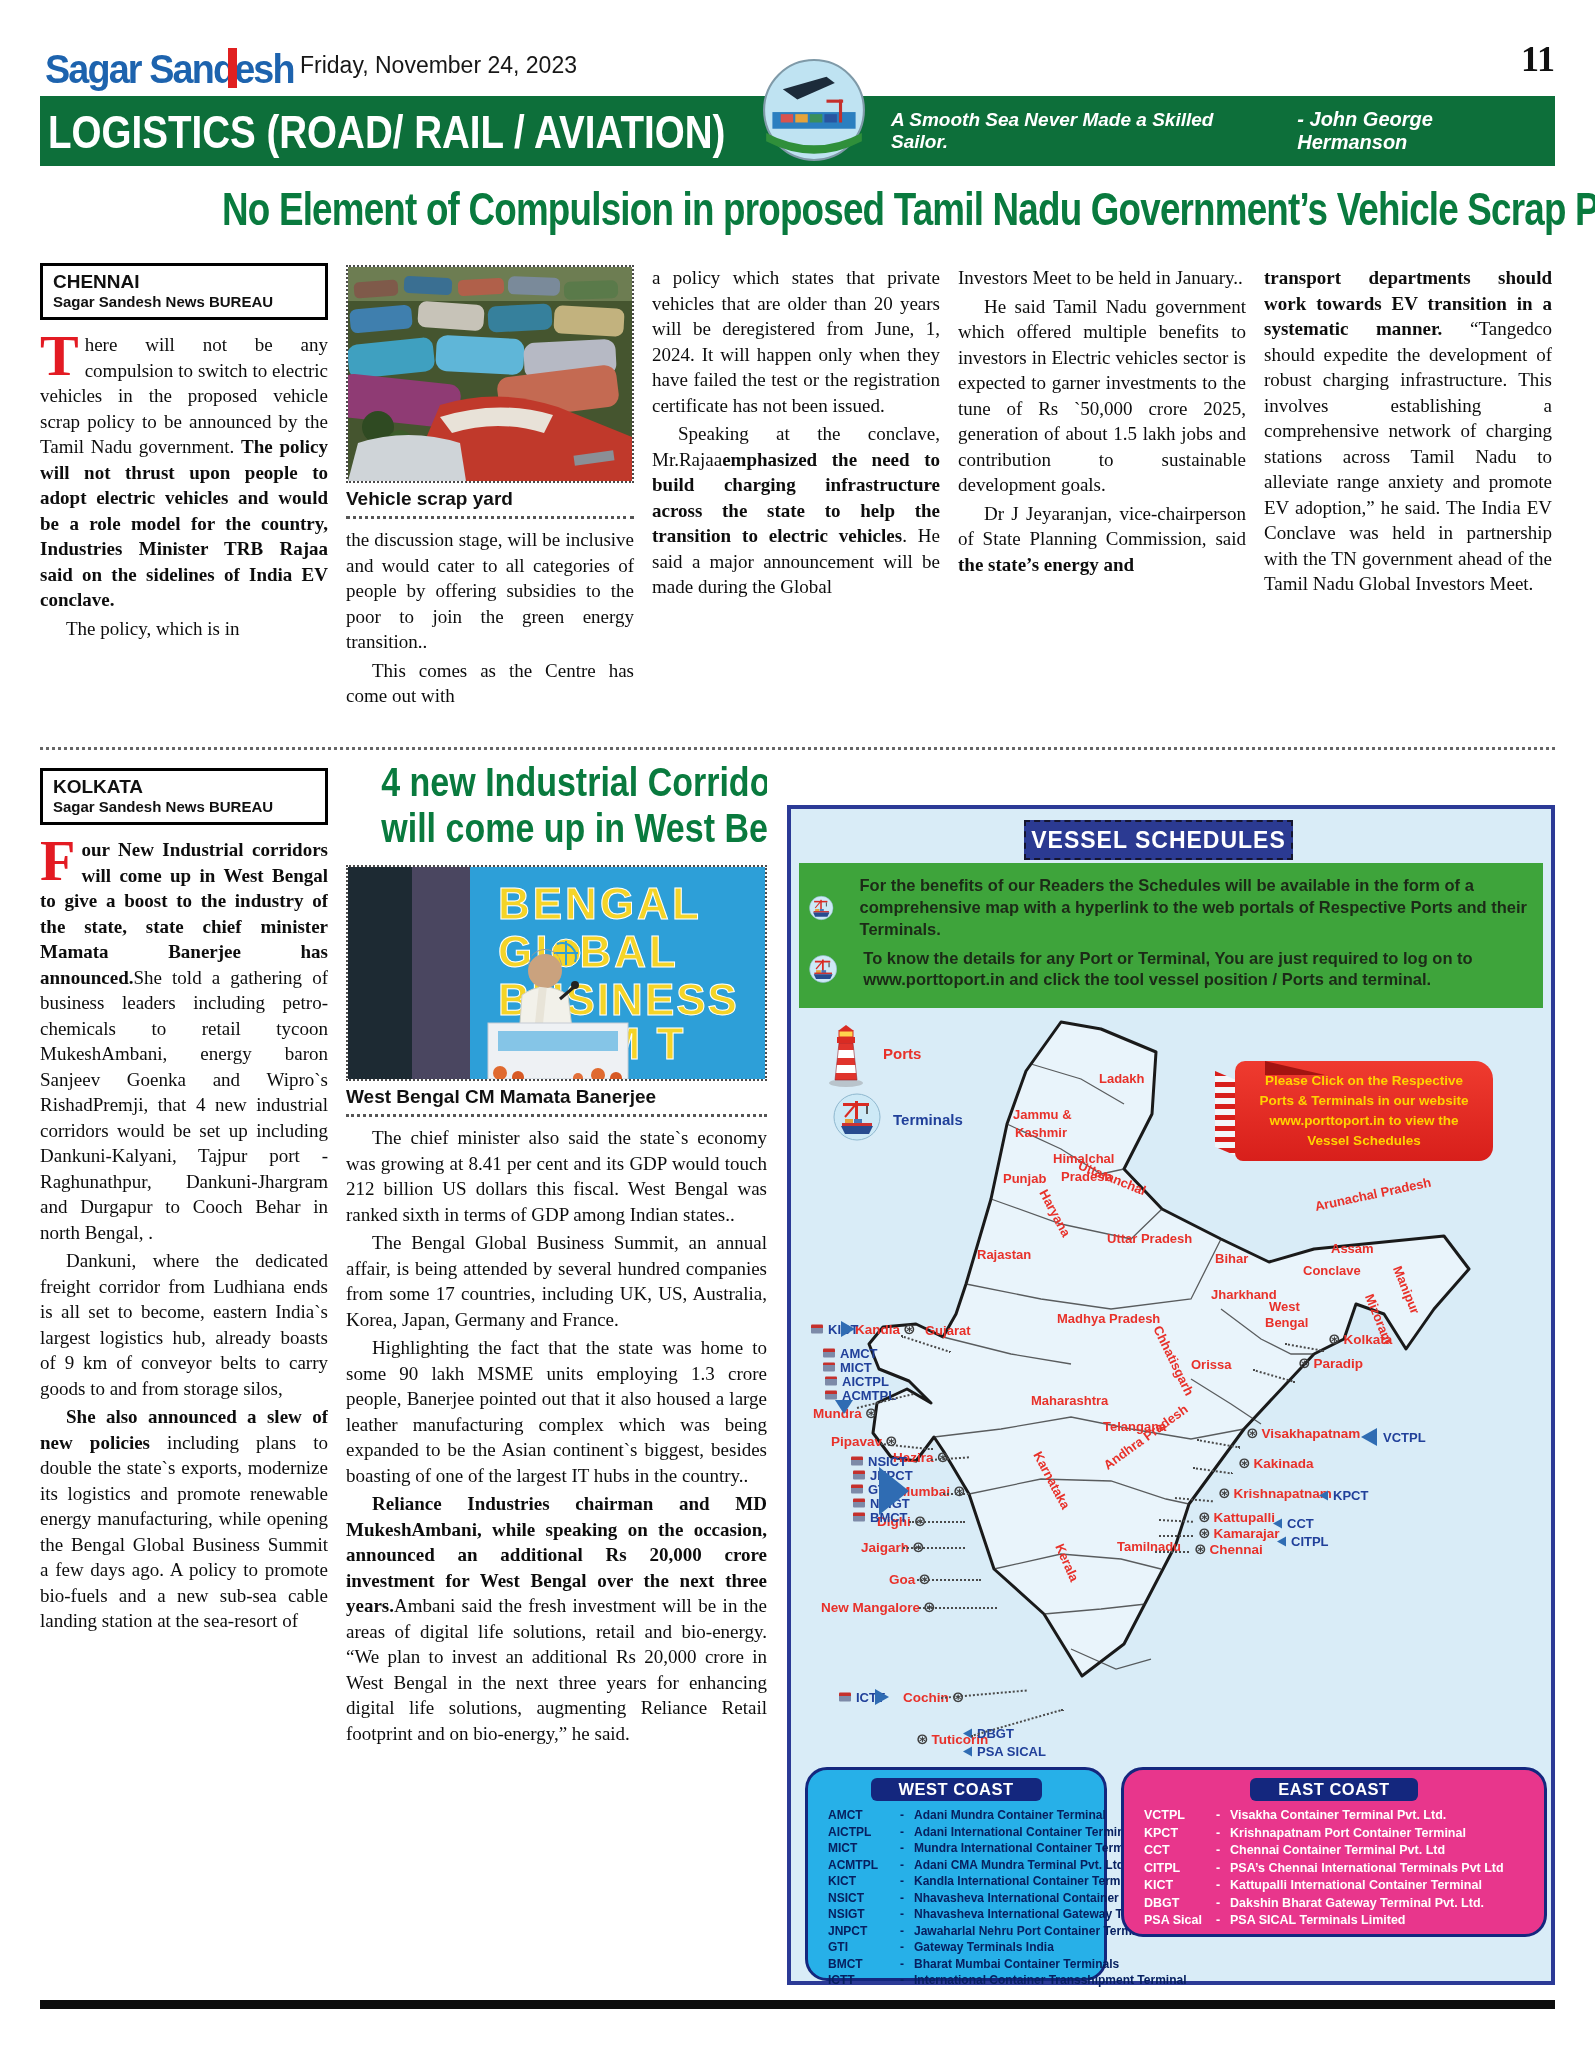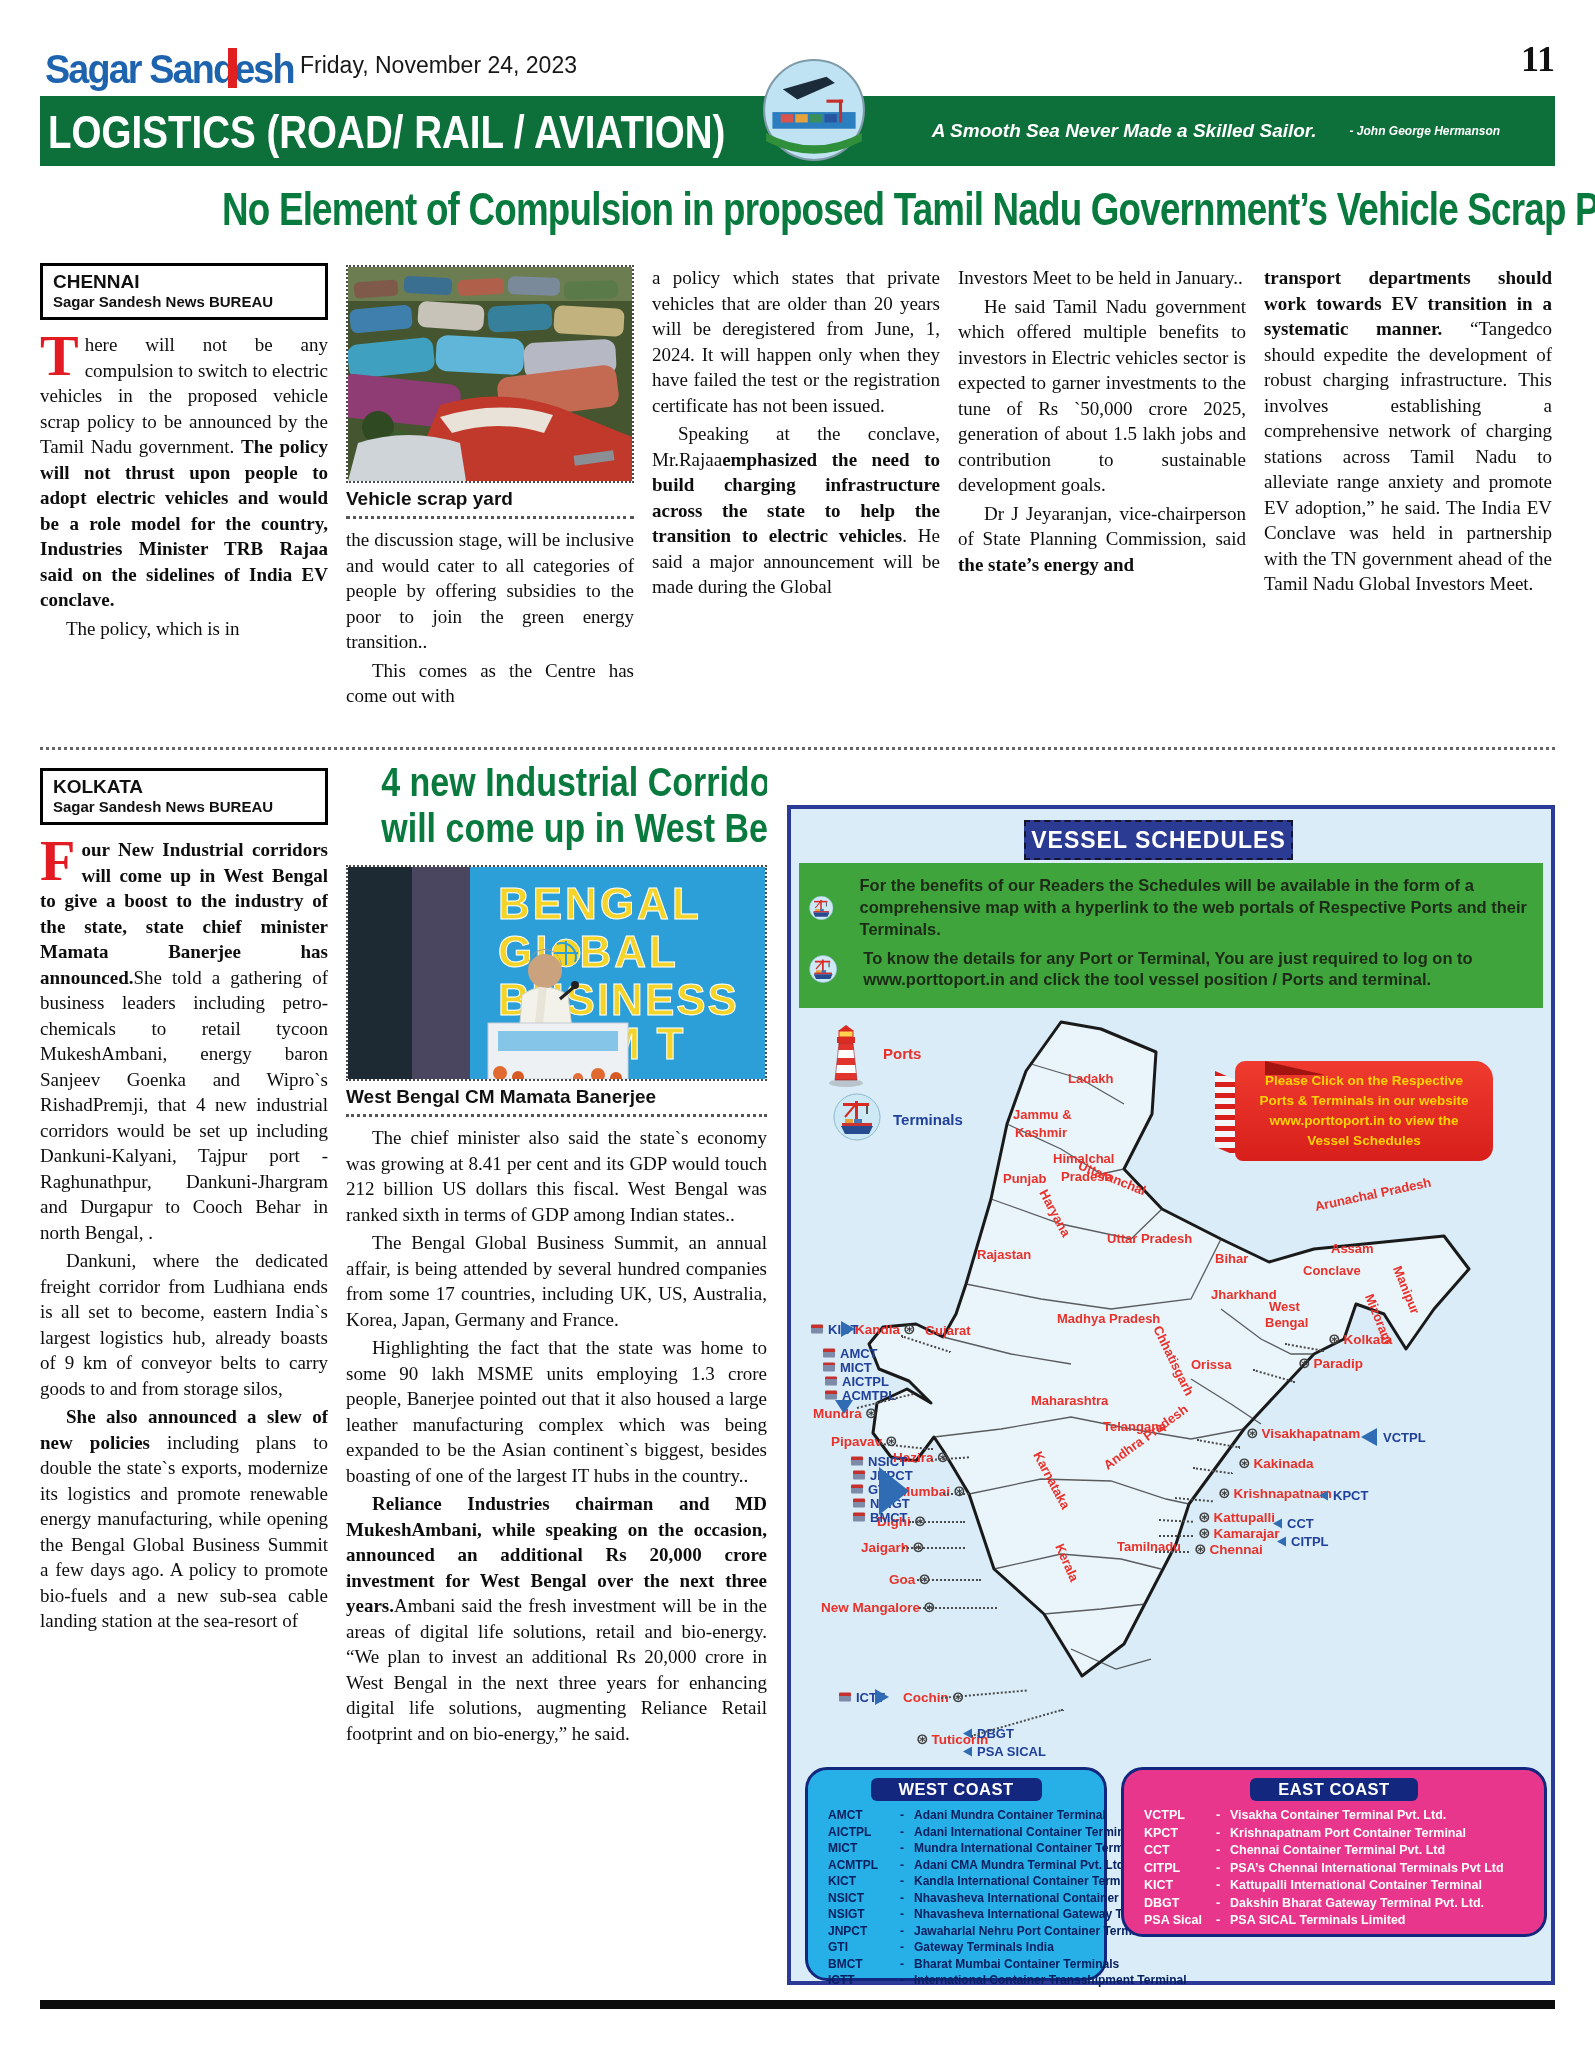--- a/index.html
+++ b/index.html
@@ -16,21 +16,21 @@
              font-weight:bold;font-size:36px;color:#111;}
 
   
   .banner{left:40px;top:96px;width:1515px;height:70px;background:#0d6f3a;}
   .banner-title{position:absolute;left:8px;top:0;height:70px;display:flex;align-items:center;}
   .banner-title span{font-family:"Liberation Sans",sans-serif;font-weight:bold;font-size:47px;color:#fff;
                      white-space:nowrap;transform:scaleX(.82);transform-origin:left;letter-spacing:0;}
   .banner-quote{position:absolute;right:14px;top:0;height:70px;width:650px;display:flex;gap:8px;
                 align-items:center;justify-content:center;color:#fff;font-family:"Liberation Sans",sans-serif;}
   .banner-quote .q{font-style:italic;font-weight:bold;font-size:19px;}
-  .banner-quote .qa{font-style:italic;font-weight:bold;font-size:12px;margin-left:25px;}
+  .banner-quote .qa{font-style:italic;font-weight:bold;font-size:20px;margin-left:25px;}
   .emblem{left:762px;top:58px;width:104px;height:104px;}
 
   
   .headline1{left:40px;top:182px;width:1515px;text-align:center;margin:0;}
   .headline1 span{display:inline-block;white-space:nowrap;font-family:"Liberation Sans",sans-serif;
                   font-weight:bold;font-size:46px;color:#097a3e;letter-spacing:-1px;
                   transform:scaleX(.80);transform-origin:center;}
   .headline2{left:322px;top:762px;width:470px;text-align:center;margin:0;line-height:1.14;}
   .headline2 span{display:block;white-space:nowrap;font-family:"Liberation Sans",sans-serif;font-weight:bold;
                   font-size:40px;color:#097a3e;transform:scaleX(.85);transform-origin:center;}
@@ -371,21 +371,21 @@
         <path d="M360,300 L400,330 L430,345 L453,345"></path>
         <path d="M330,370 L370,395 L400,415"></path>
         <path d="M108,485 L180,470 L250,472 L305,490 L328,495"></path>
         <path d="M133,560 L200,545 L260,550 L300,560"></path>
         <path d="M183,605 L240,600 L285,595"></path>
         <path d="M210,640 L255,660 L290,650"></path>
       </g>
     </svg>
 
     <div class="map-layer">
-        <div class="state" style="left: 277px; top: 262px;">Ladakh</div>
+        <div class="state" style="left: 308px; top: 262px;">Ladakh</div>
         <div class="state" style="left: 222px; top: 298px; text-align: center;">Jammu &amp;</div>
         <div class="state" style="left: 224px; top: 316px;">Kashmir</div>
         <div class="state" style="left: 262px; top: 342px;">Himalchal</div>
         <div class="state" style="left: 270px; top: 360px;">Pradesh</div>
         <div class="state" style="left: 212px; top: 362px;">Punjab</div>
         <div class="state" style="left: 288px; top: 348px; transform: rotate(22deg);">Uttaranchal</div>
         <div class="state" style="left: 252px; top: 374px; transform: rotate(62deg);">Haryana</div>
         <div class="state" style="left: 316px; top: 422px;">Uttar Pradesh</div>
         <div class="state" style="left: 186px; top: 438px;">Rajastan</div>
         <div class="state" style="left: 540px; top: 432px;">Assam</div>

